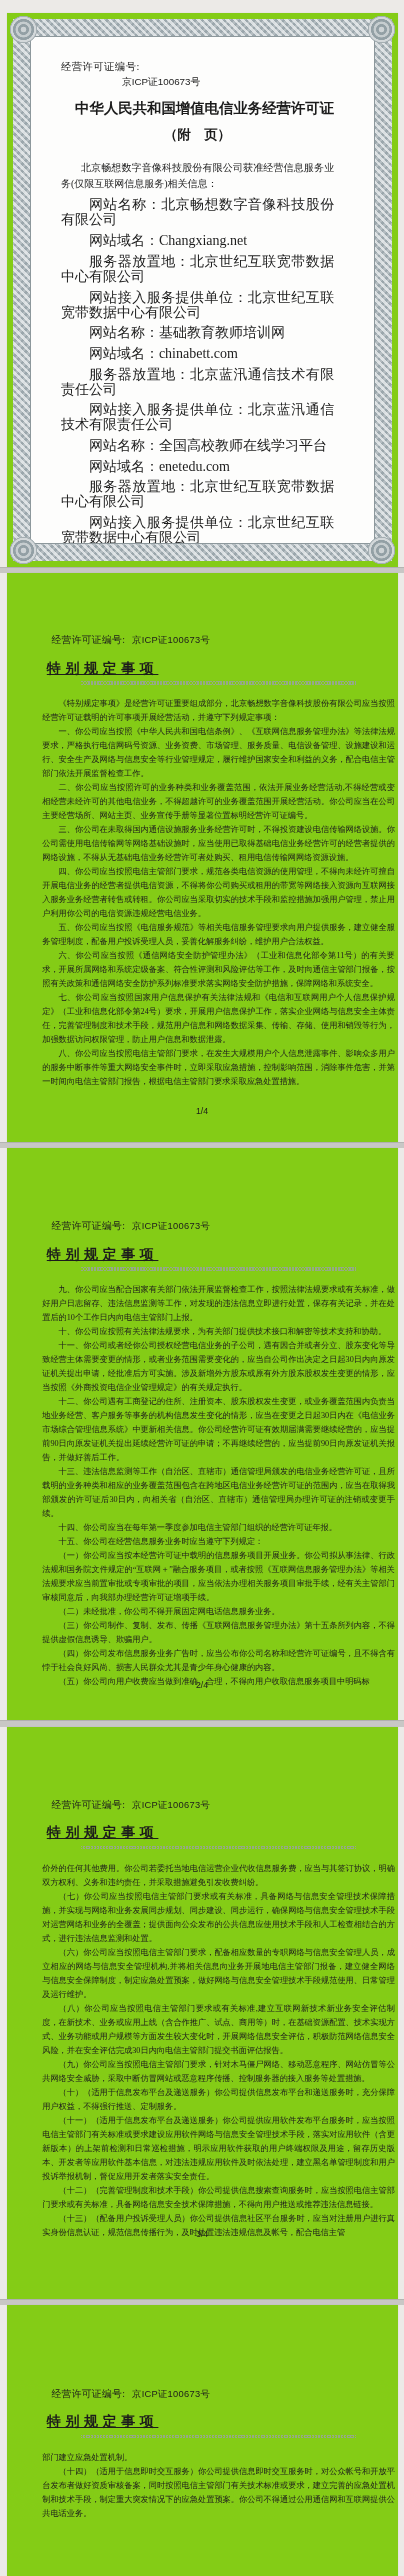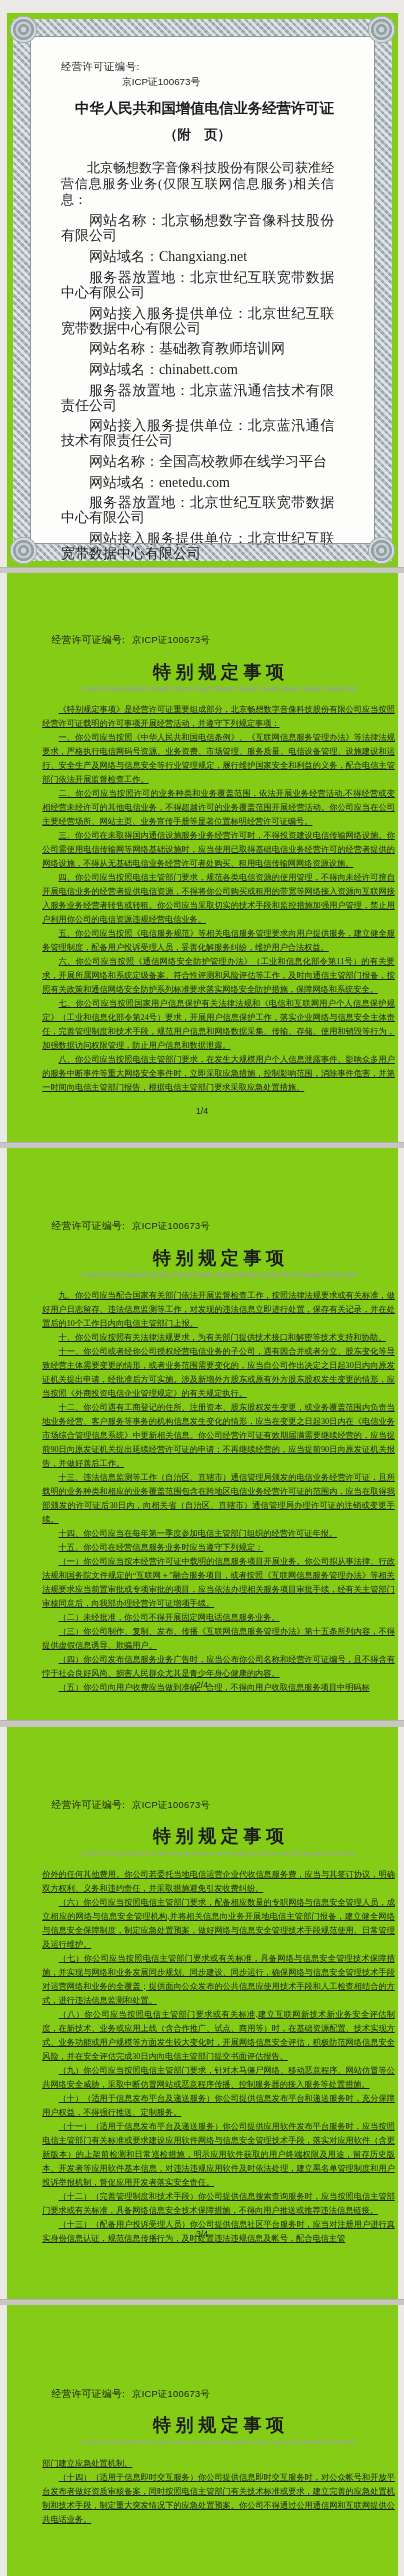--- a/index.html
+++ b/index.html
@@ -18,35 +18,35 @@
   .corner{position:absolute;width:27px;height:27px;
     background:radial-gradient(circle at center, #cdd3d5 0 2.6px, #93a0a5 3.1px 5.2px, #c6cdcf 5.7px 7.7px, #93a0a5 8.2px 10.3px, #d3d8da 10.8px 12.4px, #a5afb3 13px 13.4px, transparent 14px);}
   .corner.tl{top:-3.1px;left:-3.1px}.corner.tr{top:-3.1px;right:-3.1px}
   .corner.bl{bottom:-3.1px;left:-3.1px}.corner.br{bottom:-3.1px;right:-3.1px}
   .cert-inner{background:#fdfdfc;height:100%;box-sizing:border-box;padding:23px 40px 0 30px;
     outline:1px solid #8d989c;}
   .cert-license{font-size:10.3px;letter-spacing:0.5px;}
   .cert-license-no{font-size:9.8px;margin:2.1px 0 0 61px;font-family:"Liberation Sans","DejaVu Sans",sans-serif;}
   .cert-title{font-size:14.4px;font-weight:bold;text-align:right;margin:10.3px 0 0;}
   .cert-subtitle{font-size:13.4px;font-weight:bold;text-align:center;margin:8.2px 0 15.5px;}
-  .cert-intro{font-size:13px;line-height:16px;text-indent:2em;text-align:justify;margin:0 0 5.2px;}
+  .cert-intro{font-size:10px;line-height:16px;text-indent:2em;text-align:justify;margin:0 0 5.2px;}
   .cert-entry{font-size:14px;line-height:15px;text-indent:2em;text-align:justify;margin:5.7px 0;}
 
   
   .prov-page{padding:61px 3px 0 35px;}
   .p2{height:569px}.p3{height:572px}.p4{height:572px}.p5{height:573px}
   .p3,.p4{padding-top:72px}.p5{padding-top:83px}
   .prov-header{font-size:9.8px;margin-left:9.3px;letter-spacing:0.3px;}
   .prov-header .num{font-size:9.3px;margin-left:4.1px;font-family:"Liberation Sans","DejaVu Sans",sans-serif;}
-  .prov-title{font-size:18px;font-weight:bold;text-align:center;letter-spacing:4.6px;text-indent:4.6px;margin:12.4px 0 3.6px;}
+  .prov-title{font-size:14px;font-weight:bold;letter-spacing:4.6px;text-indent:4.6px;margin:12.4px 0 3.6px;text-decoration:underline;}
   .wavy{height:3.6px;width:78%;margin:0 auto 12.4px;opacity:.8;
     background:
       repeating-linear-gradient(115deg, #9aa1a5 0 1px, transparent 1px 2.6px),
       repeating-linear-gradient(65deg, #9aa1a5 0 1px, transparent 1px 2.6px);}
-  .para{font-size:8.2px;line-height:14px;text-indent:2em;text-align:justify;margin:0;text-decoration:underline;}
+  .para{font-size:8.2px;line-height:14px;text-indent:2em;text-align:justify;margin:0;}
   .para.cont{text-indent:0;}
   .page-no{position:absolute;left:0;right:1px;text-align:center;font-size:8.8px;
     font-family:"Liberation Sans","DejaVu Sans",sans-serif;}
   .pn-1{bottom:26px}.pn-2{bottom:30px}.pn-3{bottom:60px}
 </style>
 </head>
 <body>
 
 <div class="canvas">
 
@@ -168,24 +168,24 @@
     <div class="prov-header">
       <span class="lbl">经营许可证编号:</span>
       <span class="num">京ICP证100673号</span>
     </div>
     <h2 class="prov-title">特别规定事项</h2>
     <div class="wavy"></div>
     <div class="prov-body">
 
         <p class="para cont">价外的任何其他费用。你公司若委托当地电信运营企业代收信息服务费，应当与其签订协议，明确双方权利、义务和违约责任，并采取措施避免引发收费纠纷。</p>
 
+        <p class="para">（七）你公司应当按照电信主管部门要求或有关标准，具备网络与信息安全管理技术保障措施，并实现与网络和业务发展同步规划、同步建设、同步运行，确保网络与信息安全管理技术手段对运营网络和业务的全覆盖；提供面向公众发布的公共信息应使用技术手段和人工检查相结合的方式，进行违法信息监测和处置。</p>
+
         <p class="para">（六）你公司应当按照电信主管部门要求，配备相应数量的专职网络与信息安全管理人员，成立相应的网络与信息安全管理机构,并将相关信息向业务开展地电信主管部门报备，建立健全网络与信息安全保障制度，制定应急处置预案，做好网络与信息安全管理技术手段规范使用、日常管理及运行维护。</p>
 
-        <p class="para">（七）你公司应当按照电信主管部门要求或有关标准，具备网络与信息安全管理技术保障措施，并实现与网络和业务发展同步规划、同步建设、同步运行，确保网络与信息安全管理技术手段对运营网络和业务的全覆盖；提供面向公众发布的公共信息应使用技术手段和人工检查相结合的方式，进行违法信息监测和处置。</p>
-
         <p class="para">（八）你公司应当按照电信主管部门要求或有关标准,建立互联网新技术新业务安全评估制度，在新技术、业务或应用上线（含合作推广、试点、商用等）时，在基础资源配置、技术实现方式、业务功能或用户规模等方面发生较大变化时，开展网络信息安全评估，积极防范网络信息安全风险，并在安全评估完成30日内向电信主管部门提交书面评估报告。</p>
 
         <p class="para">（九）你公司应当按照电信主管部门要求，针对木马僵尸网络、移动恶意程序、网站仿冒等公共网络安全威胁，采取中断仿冒网站或恶意程序传播、控制服务器的接入服务等处置措施。</p>
 
         <p class="para">（十）（适用于信息发布平台及递送服务）你公司提供信息发布平台和递送服务时，充分保障用户权益，不得强行推送、定制服务。</p>
 
         <p class="para">（十一）（适用于信息发布平台及递送服务）你公司提供应用软件发布平台服务时，应当按照电信主管部门有关标准或要求建设应用软件网络与信息安全管理技术手段，落实对应用软件（含更新版本）的上架前检测和日常巡检措施，明示应用软件获取的用户终端权限及用途，留存历史版本、开发者等应用软件基本信息，对违法违规应用软件及时依法处理，建立黑名单管理制度和用户投诉举报机制，督促应用开发者落实安全责任。</p>
 
         <p class="para">（十二）（完善管理制度和技术手段）你公司提供信息搜索查询服务时，应当按照电信主管部门要求或有关标准，具备网络信息安全技术保障措施，不得向用户推送或推荐违法信息链接。</p>
 

